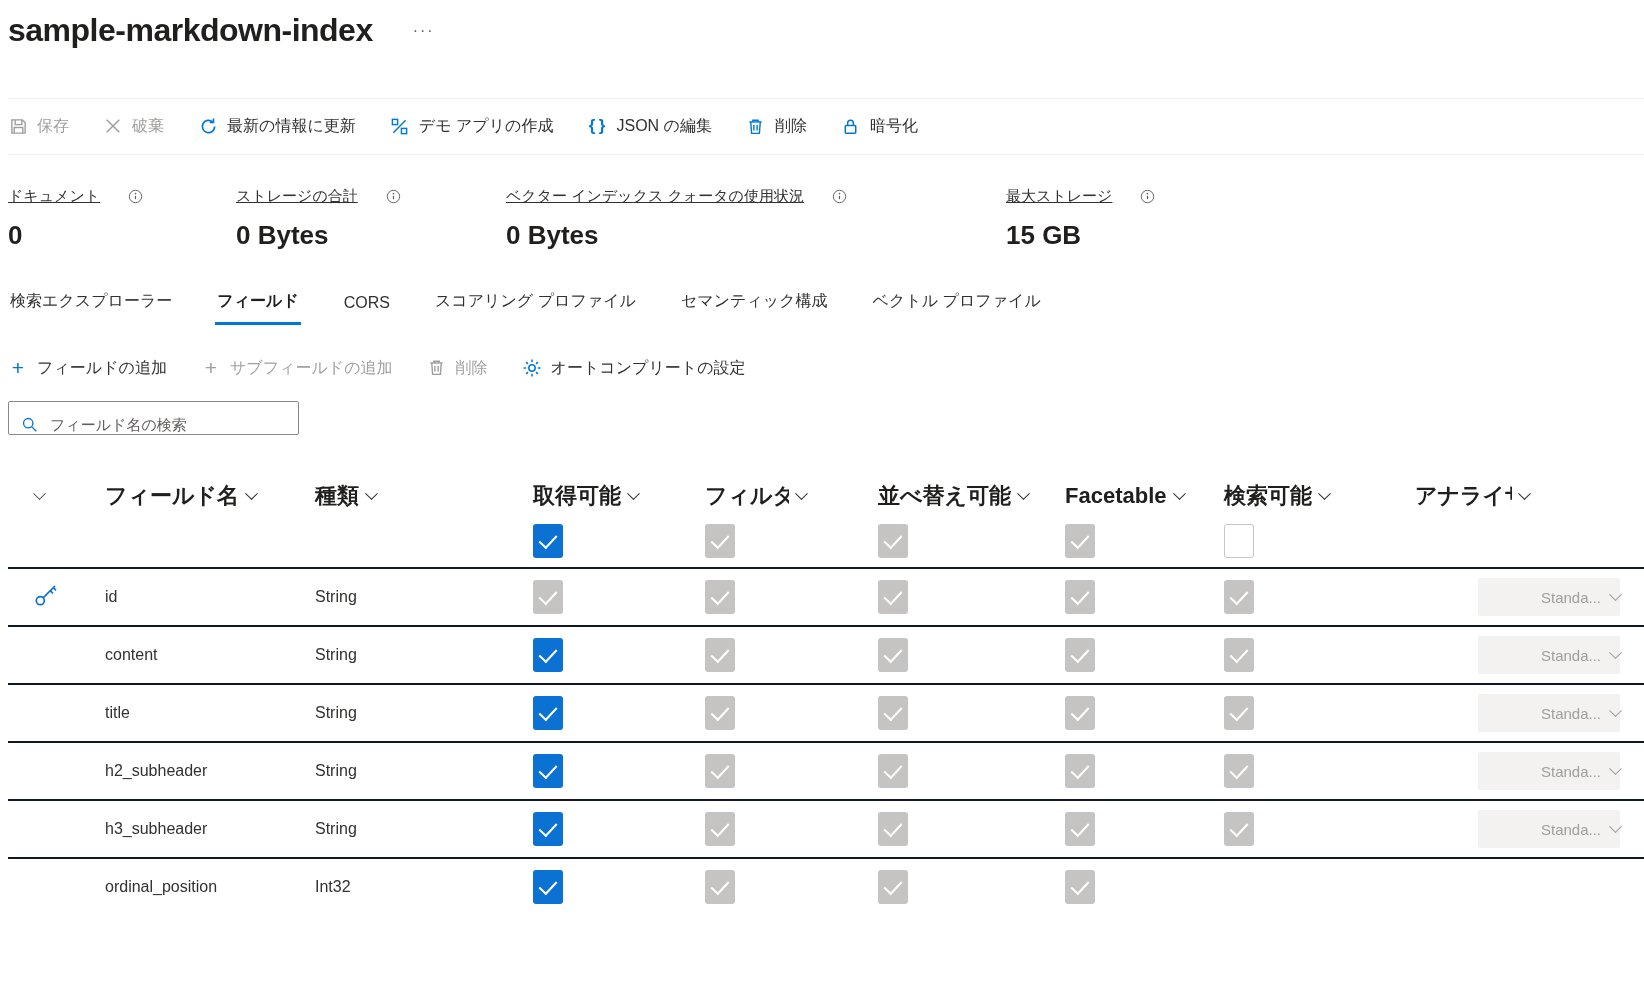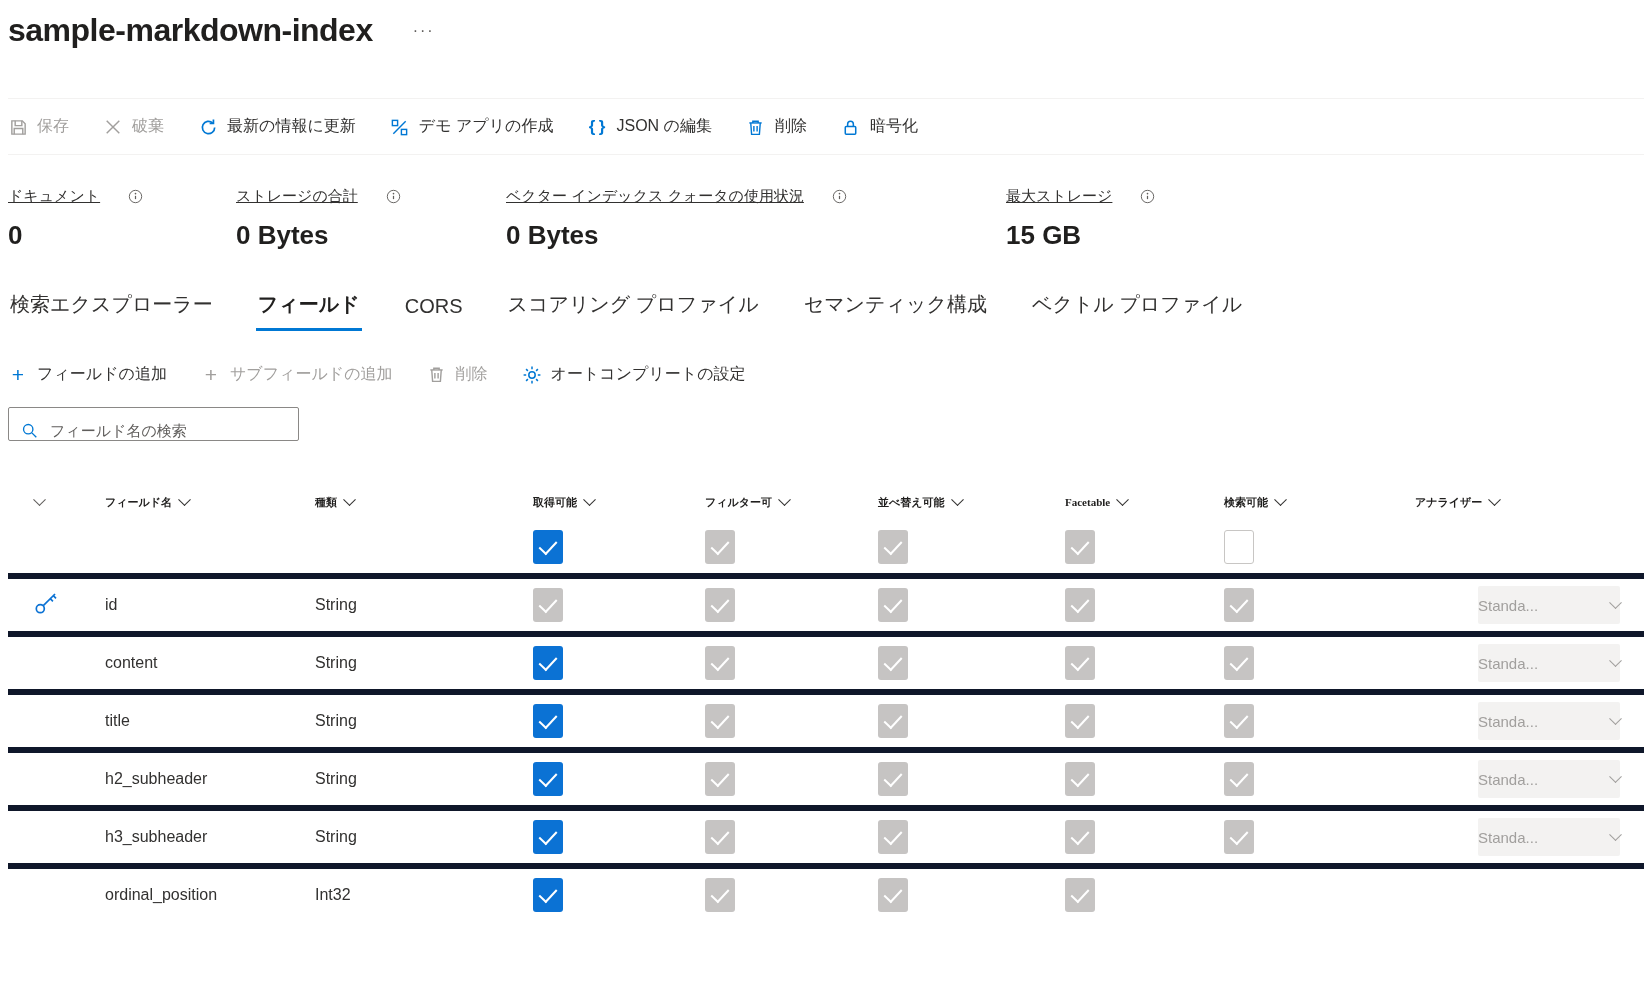--- a/index.html
+++ b/index.html
@@ -9,85 +9,85 @@
 
   
   .title-row { display:flex; align-items:flex-start; padding-top:12px; height:58px; }
   .page-title { font-size:32px; font-weight:700; color:#201f1e; letter-spacing:-0.5px; }
   .more-btn { margin:10px 0 0 40px; font-size:16px; color:#605e5c; letter-spacing:2px;
     background:none; border:none; cursor:pointer; }
 
   
   .cmdbar { margin-top:40px; height:57px; display:flex; align-items:center; gap:34px;
     border-top:1px solid #f3f2f1; border-bottom:1px solid #f3f2f1; }
-  .cmd { display:flex; align-items:flex-end; gap:9px; font-size:16px; background:none;
+  .cmd { display:flex; align-items:flex-start; gap:9px; font-size:16px; background:none;
     border:none; cursor:pointer; color:#323130; white-space:nowrap; }
   .cmd.disabled { color:#a19f9d; cursor:default; }
   .cmd .ic { display:inline-flex; width:20px; height:20px; align-items:center; justify-content:center; }
   .braces { color:#0078d4; font-weight:700; font-size:17px; letter-spacing:1px; }
 
   
   .stats { margin-top:32px; display:flex; }
   .stat { display:flex; flex-direction:column; }
   .stat:nth-child(1){ width:228px; } .stat:nth-child(2){ width:270px; }
   .stat:nth-child(3){ width:500px; } .stat:nth-child(4){ width:auto; }
   .stat-label-row { display:flex; align-items:center; gap:28px; font-size:15px; color:#323130;text-decoration:underline; }
   .stat-value { margin-top:14px; font-size:26px; font-weight:700; color:#201f1e; }
   .info { display:inline-flex; width:15px; height:15px; cursor:pointer; background:none; border:none; }
 
   
   .tabs { margin-top:34px; display:flex; align-items:flex-end; }
-  .tab { font-size:20px; color:#323130; background:none; border:none; cursor:pointer;
+  .tab { font-size:16px; color:#323130; background:none; border:none; cursor:pointer;
     margin-right:41px; padding:6px 2px 10px; border-bottom:3px solid transparent; white-space:nowrap; }
   .tab.selected { font-weight:700; color:#201f1e; border-bottom-color:#0078d4; }
 
   
   .fieldbar { margin-top:20px; height:46px; display:flex; align-items:center; gap:34px; }
   .plus { font-size:21px; font-weight:400; line-height:1; }
   .blue { color:#0078d4; }
 
   
   .searchbox { margin-top:10px; width:291px; height:34px; border:1px solid #8a8886;
     border-radius:2px; display:flex; align-items:center; padding:12px 8px 0 12px; gap:12px; }
   .searchbox input { border:none; outline:none; flex:1; font-size:15px;
     font-family:inherit; color:#323130; }
   .searchbox input::placeholder { color:#605e5c; }
 
   
   .grid { display:grid; grid-template-columns:97px 210px 218px 172px 173px 187px 159px 191px 1fr;
     align-items:center; }
   .thead { margin-top:42px; height:38px; }
   .hbtn { display:flex; align-items:center; gap:8px; background:none; border:none; cursor:pointer;
-    font-size:11px; font-weight:700; color:#201f1e; font-family:Liberation Serif, serif; white-space:nowrap; padding:0; }
+    font-size:22px; font-weight:700; color:#201f1e; font-family:Liberation Sans, sans-serif; white-space:nowrap; padding:0; }
   .hclip { display:inline-block; overflow:hidden; white-space:nowrap; }
   .hclip.w88 { max-width:84px; } .hclip.w97 { max-width:97px; }
   .chev { display:inline-block; width:9px; height:9px; border-right:1.6px solid #323130;
     border-bottom:1.6px solid #323130; transform:rotate(45deg) translate(-2px,-2px); }
   .chev.gray { border-color:#605e5c; }
   .lead-chev { margin-left:27px; background:none; border:none; cursor:pointer; }
 
   .selrow { height:52px; }
-  .trow { height:58px; border-top:6px solid #0f172a; font-size:16px; }
+  .trow { height:58px; border-top:2px solid #0f172a; font-size:16px; }
   .cell-text { color:#323130; }
   .keywrap { margin-left:25px; display:inline-flex; }
 
   
   .cb { width:30px; height:34px; border-radius:3px; display:flex; align-items:center;
     justify-content:center; cursor:pointer; }
   .cb.checked { background:#0b72d4; }
   .cb.disabled-checked { background:#c6c4c3; cursor:default; }
   .cb.unchecked { background:#fff; border:1px solid #c8c6c4; }
   .cb.none { visibility:hidden; }
   .cb.checked::after, .cb.disabled-checked::after { content:""; width:8px; height:15px;
     border-right:2px solid #fff; border-bottom:2px solid #fff; transform:rotate(43deg);
     margin-bottom:4px; }
 
   
   .analyzer { margin-left:63px; width:142px; height:38px; background:#f3f2f1; border-radius:2px;
-    border:none; display:flex; align-items:center; justify-content:space-between; gap:10px;
+    border:none; display:flex; align-items:center; justify-content:flex-end; gap:10px;
     font-size:15px; color:#a19f9d; cursor:pointer; font-family:inherit; }
   .analyzer .chev { border-color:#a19f9d; }
 </style>
 </head>
 <body>
 
 <div class="page">
 
   <div class="title-row">
     <h1 class="page-title">sample-markdown-index</h1>

